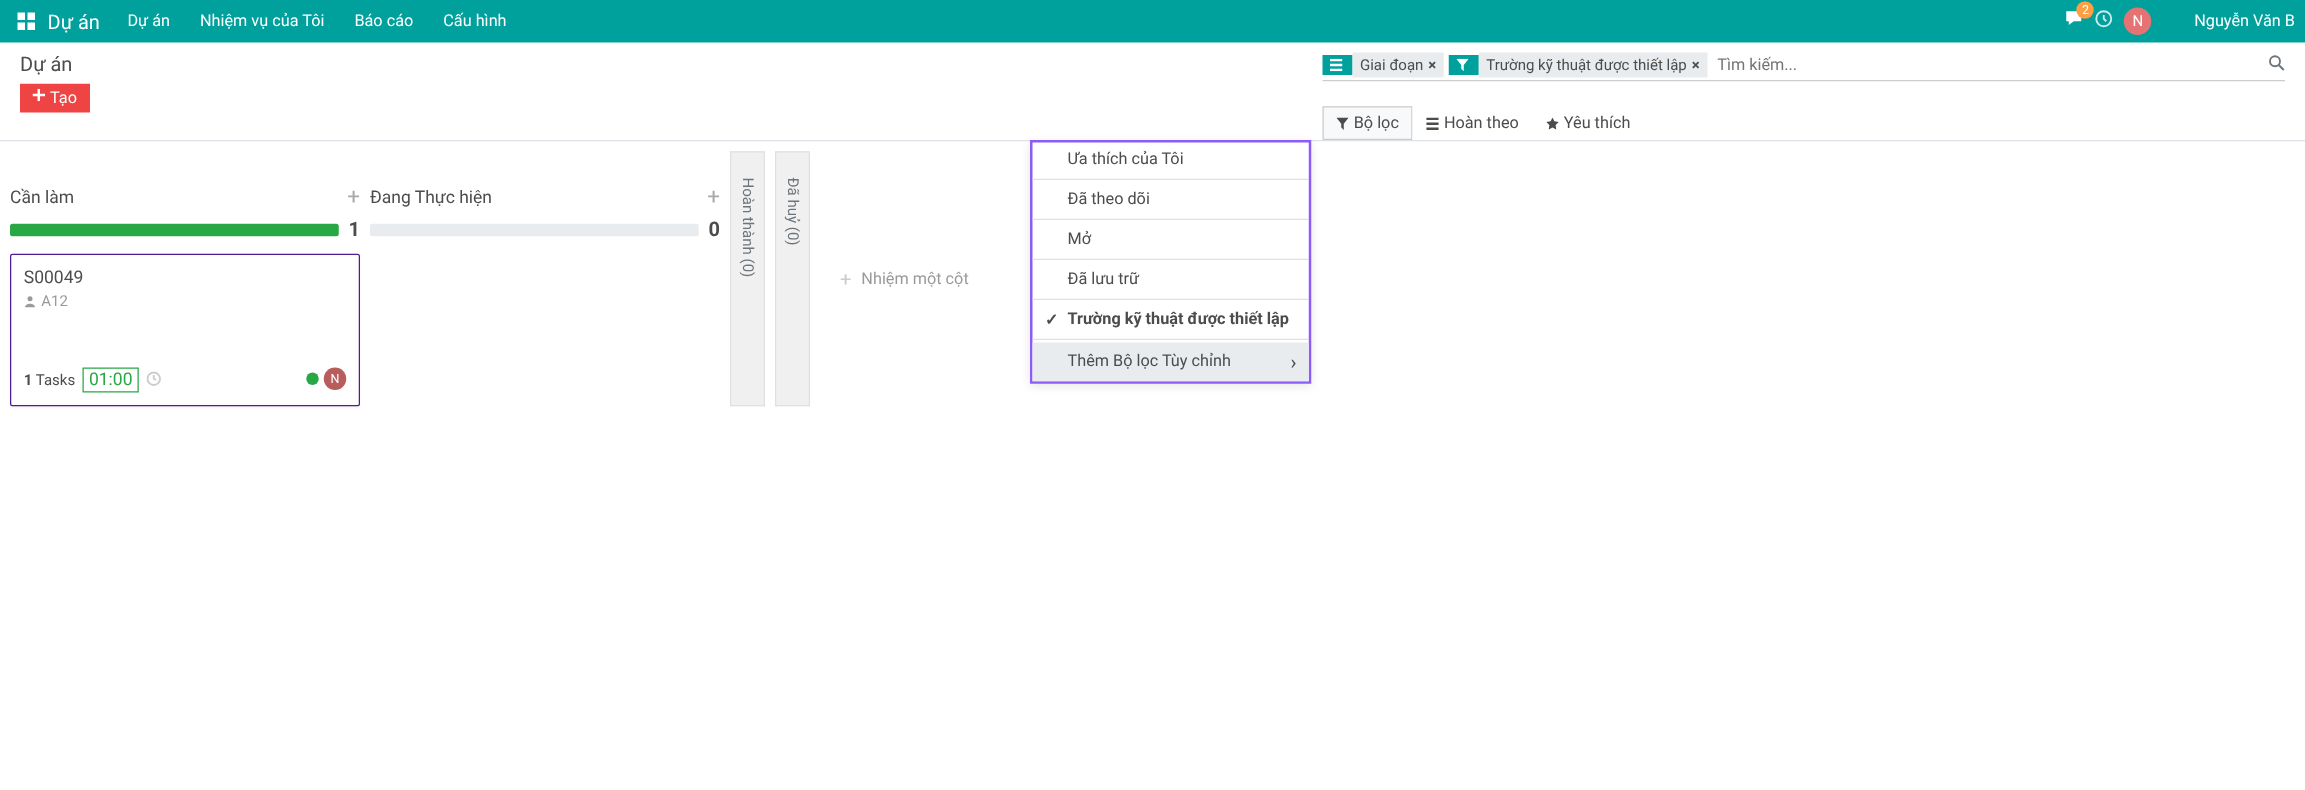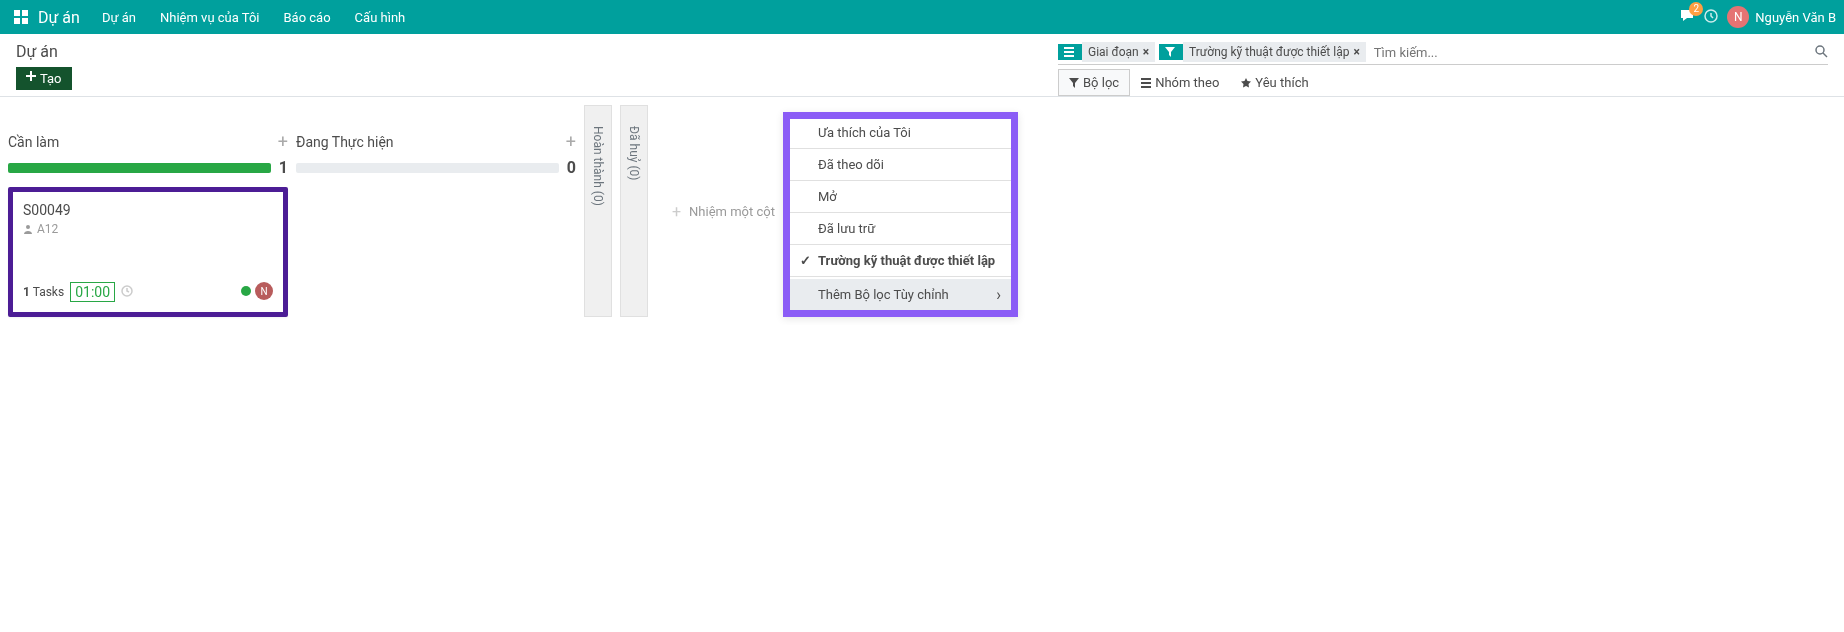--- a/index.html
+++ b/index.html
@@ -10,48 +10,48 @@
 .header-apps { display: flex; align-items: center; justify-content: center; width: 26px; height: 26px; }
 .header-apps svg { fill: #fff; }
 .header-title { font-size: 16px; margin: 0 12px 0 4px; }
 .header-nav { display: flex; gap: 4px; }
 .header-nav a { color: #fff; text-decoration: none; padding: 8px 10px; font-size: 13px; }
 .header-right { margin-left: auto; display: flex; align-items: center; gap: 8px; }
 .header-chat { position: relative; color: #fff; }
 .header-chat svg { fill: #fff; }
 .badge-notif { position: absolute; top: -6px; right: -8px; background: #ff9f43; color: #fff; border-radius: 50%; font-size: 10px; width: 14px; height: 14px; display: flex; align-items: center; justify-content: center; }
 .avatar { background: #e57373; color: #fff; border-radius: 50%; width: 22px; height: 22px; display: inline-flex; align-items: center; justify-content: center; font-size: 12px; }
-.user-name { font-size: 13px; }
+.user-name { font-size: 13px; margin-left: 28px; }
 .header-user { display: flex; align-items: center; gap: 6px; }
 .header-clock svg { fill: #fff; opacity: 0.8; }
 
 
 .control-panel { border-bottom: 1px solid #dee2e6; padding: 8px 16px 0; display: flex; justify-content: space-between; position: relative; }
 .cp-left { }
 .breadcrumb-title { font-size: 16px; color: #4c4c4c; margin-bottom: 6px; }
-.btn-create2 { background: #14532d; color: #fff; border: none; padding: 4px 10px; font-size: 13px; cursor: pointer; display: inline-flex; align-items: flex-start; gap: 4px; }
+.btn-create2 { background: #ef4444; color: #fff; border: none; padding: 4px 10px; font-size: 13px; cursor: pointer; display: inline-flex; align-items: flex-start; gap: 4px; }
 .btn-create2 svg { fill: #fff; }
 
 .cp-right { flex: 1; max-width: 770px; }
-.search-bar { display: flex; align-items: center; border-bottom: 1px solid #ccc; padding-bottom: 2px; margin-bottom: 4px; }
+.search-bar { display: flex; align-items: center; border-bottom: 1px solid #ccc; padding-bottom: 2px; margin-bottom: 20px; }
 .facet { display: inline-flex; align-items: center; font-size: 12px; margin-right: 4px; }
 .facet-label { background: #00a09d; color: #fff; padding: 3px 6px; display: inline-flex; align-items: center; }
 .facet-label svg { fill: #fff; margin-right: 2px; }
 .facet-val { background: #e9ecef; color: #4c4c4c; padding: 3px 6px; display: inline-flex; align-items: center; }
 .facet-close { margin-left: 4px; cursor: pointer; font-weight: bold; }
 .search-input { flex: 1; border: none; outline: none; font-size: 13px; padding: 2px 4px; }
 .search-icon { color: #6c757d; }
 
 .search-options { display: flex; }
 .so-btn { border: 1px solid transparent; background: #fff; padding: 5px 10px; font-size: 13px; color: #4c4c4c; cursor: pointer; display: inline-flex; align-items: center; gap: 4px; }
 .so-btn.active { border: 1px solid #ccc; background: #f8f9fa; }
 .so-btn svg { fill: #4c4c4c; }
 
 
-.dropdown-menu { position: absolute; background: #fff; border: 7px solid #8b5cf6; box-shadow: 0 2px 8px rgba(0,0,0,0.1); z-index: 100; min-width: 190px; }
+.dropdown-menu { position: absolute; background: #fff; border: 2px solid #8b5cf6; box-shadow: 0 2px 8px rgba(0,0,0,0.1); z-index: 100; min-width: 190px; margin-left: 41px; }
 .dropdown-filters { top: 78px; left: 783px; }
 .dd-item { padding: 6px 16px 6px 28px; font-size: 13px; color: #4c4c4c; cursor: pointer; position: relative; }
 .dd-item.checked::before { content: "✓"; position: absolute; left: 10px; }
 .dd-item.checked { font-weight: bold; }
 .dd-sep { border-top: 1px solid #e0e0e0; margin: 2px 0; }
 .dd-item.submenu { background: #e9ecef; display: flex; justify-content: space-between; align-items: center; padding-right: 10px; }
 .dd-item.submenu::after { content: "›"; font-size: 16px; }
 
 .dropdown-custom { top: 310px; left: 978px; width: 250px; padding: 8px 12px; background: #fff; border: 1px solid #ccc; box-shadow: 0 2px 8px rgba(0,0,0,0.1); position: absolute; z-index: 101; }
 .dc-select { width: 100%; border: 1px solid #ccc; padding: 3px 6px; font-size: 13px; margin-bottom: 4px; background: #fff; display: flex; justify-content: space-between; align-items: center; }
@@ -65,21 +65,21 @@
 .kanban-col { width: 280px; }
 .kc-header { display: flex; justify-content: space-between; align-items: center; padding: 2px 0; margin-top: 24px; }
 .kc-title { font-size: 14px; color: #4c4c4c; }
 .kc-plus { color: #aaa; cursor: pointer; font-size: 18px; }
 .kc-bar { display: flex; align-items: center; gap: 8px; margin: 4px 0 10px; }
 .kc-progress { height: 10px; flex: 1; border-radius: 2px; }
 .kc-progress.green { background: #28a745; }
 .kc-progress.gray { background: #e9ecef; }
 .kc-count { font-size: 16px; font-weight: bold; color: #4c4c4c; }
 
-.card { background: #fff; border: 5px solid #4c1d95; border-radius: 2px; padding: 10px; box-shadow: 0 1px 2px rgba(0,0,0,0.05); }
+.card { background: #fff; border: 1px solid #4c1d95; border-radius: 2px; padding: 10px; box-shadow: 0 1px 2px rgba(0,0,0,0.05); }
 .card-title { font-size: 14px; color: #4c4c4c; margin-bottom: 4px; }
 .card-sub { font-size: 12px; color: #9a9a9a; display: flex; align-items: center; gap: 4px; }
 .card-sub svg { fill: #9a9a9a; }
 .card-footer { display: flex; justify-content: space-between; align-items: flex-start; margin-top: 46px; }
 .cf-left { display: flex; align-items: center; gap: 6px; font-size: 12px; }
 .cf-tasks b { font-weight: bold; }
 .cf-time { border: 1px solid #28a745; color: #28a745; padding: 1px 4px; font-size: 14px; }
 .cf-clock svg { fill: #ccc; }
 .cf-right { display: flex; align-items: center; gap: 4px; }
 .dot-green { width: 10px; height: 10px; background: #28a745; border-radius: 50%; }
@@ -176,21 +176,21 @@
       <button class="so-btn active">
         <svg width="10" height="10" viewBox="0 0 10 10">
             <path d="M0 0h10L6 5v5L4 8V5z"></path>
           </svg>
         <span>Bộ lọc</span>
       </button>
       <button class="so-btn">
         <svg width="10" height="10" viewBox="0 0 10 10">
             <path d="M0 0h10v2H0zM0 4h10v2H0zM0 8h10v2H0z"></path>
           </svg>
-        <span>Nhóm theo</span>
+        <span>Hoàn theo</span>
       </button>
       <button class="so-btn">
         <svg width="10" height="10" viewBox="0 0 10 10">
             <path d="M5 0l1.5 3 3.5.5-2.5 2.5.5 3.5L5 8 2 9.5l.5-3.5L0 3.5 3.5 3z"></path>
           </svg>
         <span>Yêu thích</span>
       </button>
     </div>
   </div>
 

